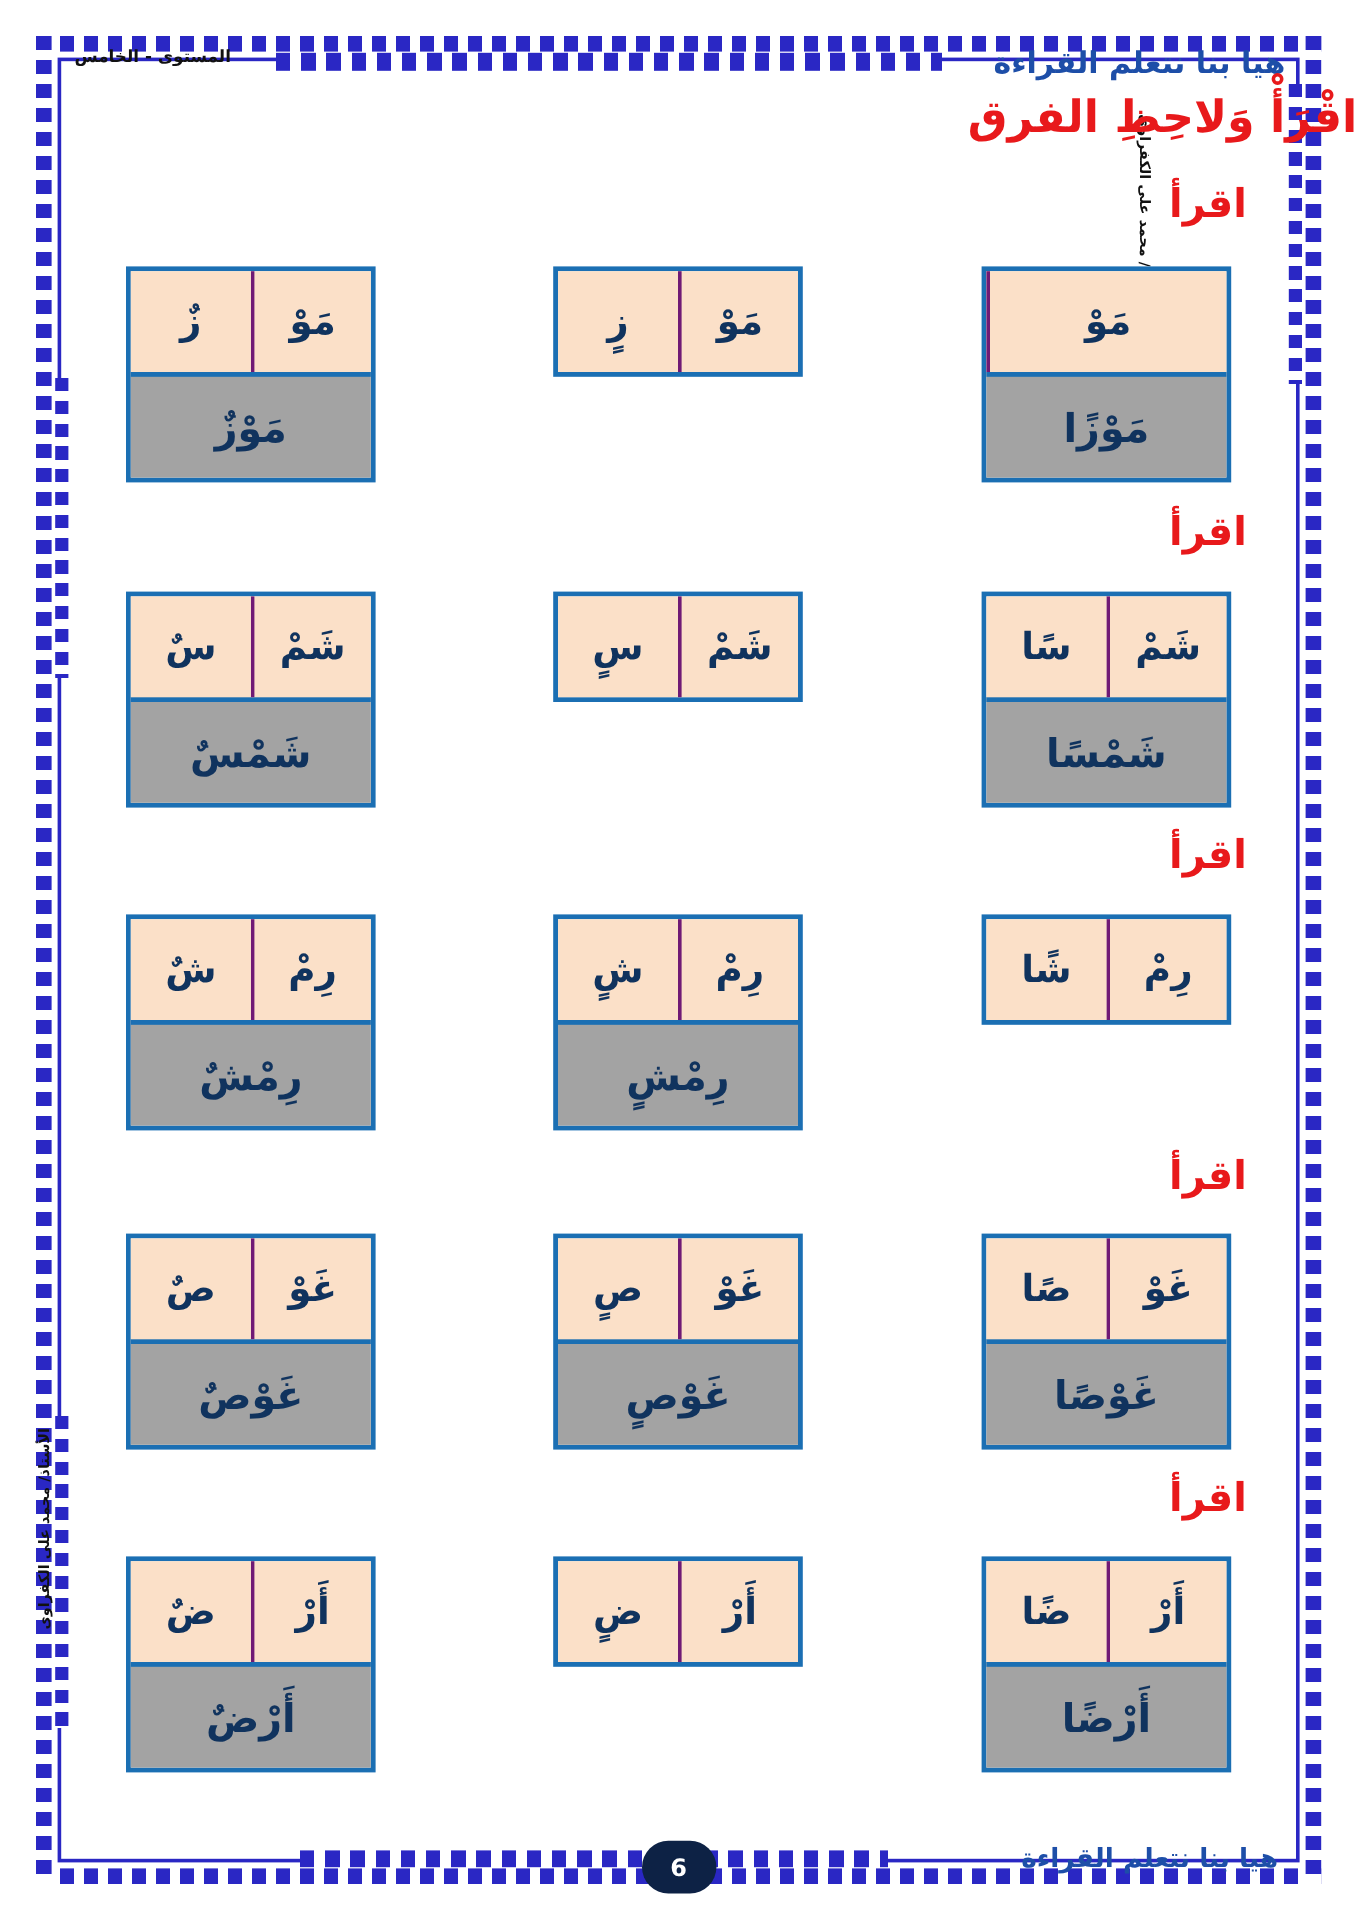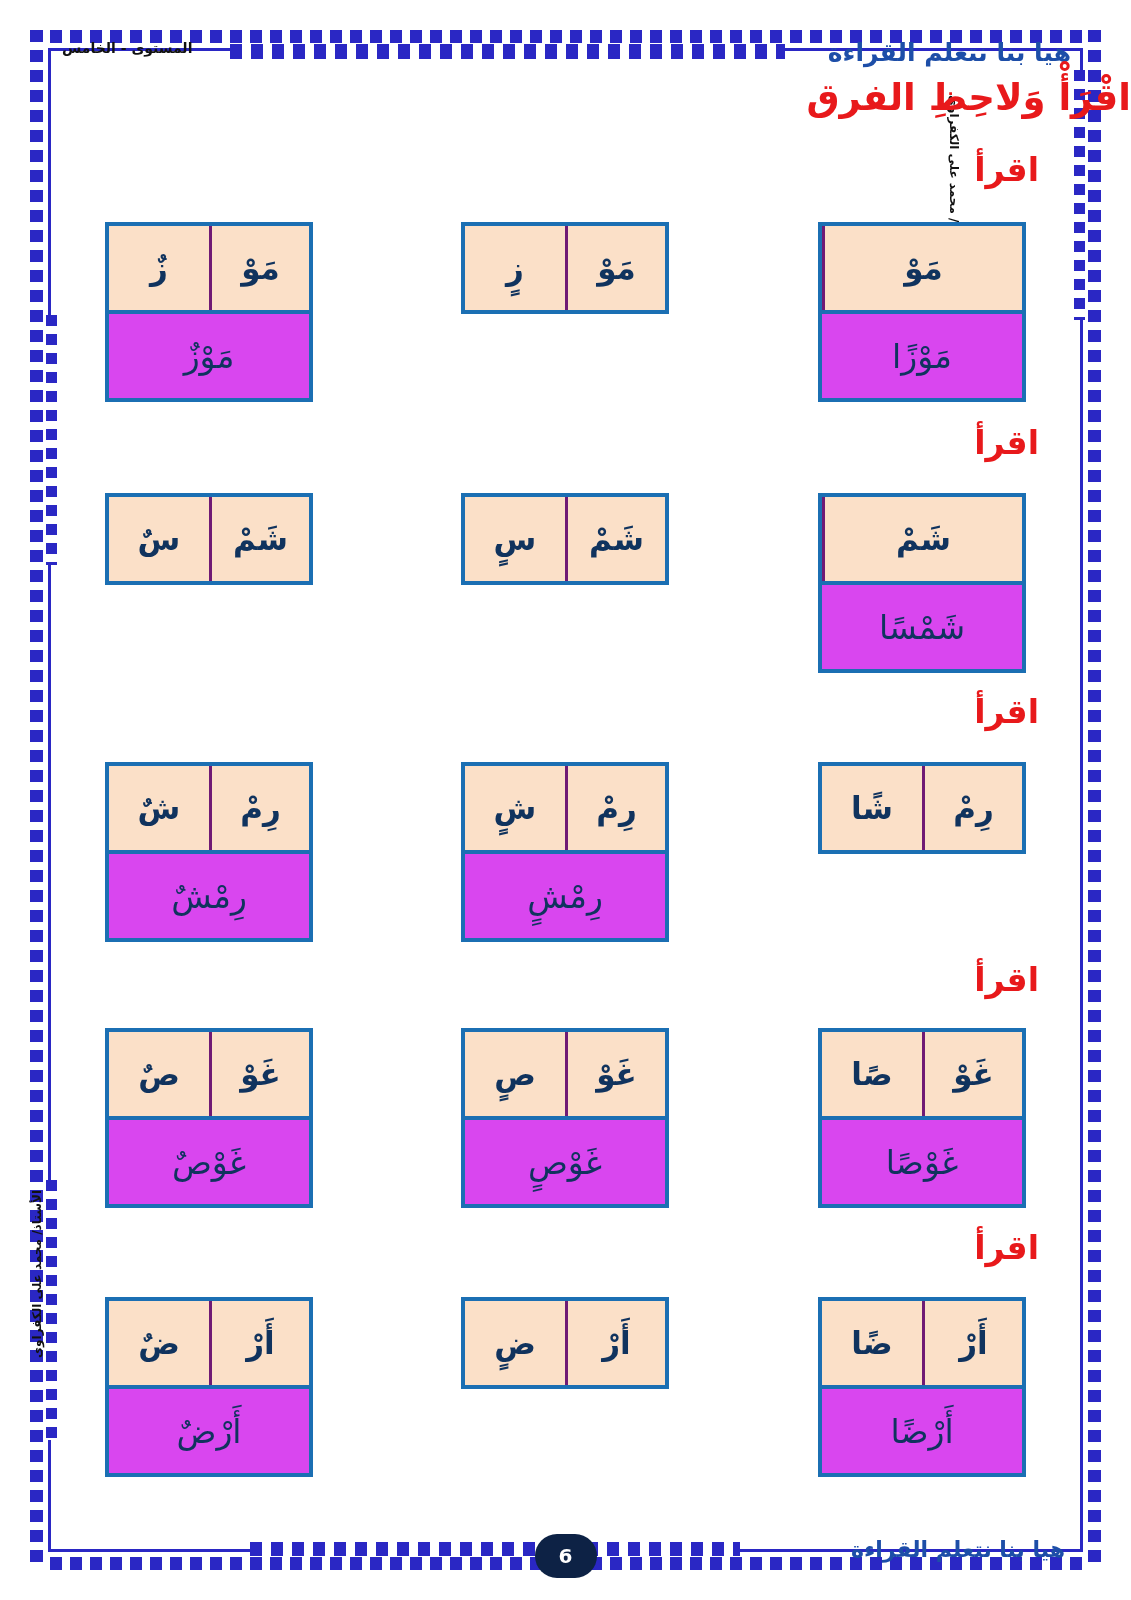--- a/index.html
+++ b/index.html
@@ -152,26 +152,26 @@
     font-weight: bold;
     color: #10335e;
     box-sizing: border-box;
   }
   .card .cell.first {
     border-left: 3px solid #701a75;
   }
   .card .bottom-row {
     height: 84px;
     border-top: 4px solid #1b6fb3;
-    background: #d946ef;
+    background: #a3a3a3;
     display: flex;
     align-items: center;
     justify-content: center;
     font-size: 33px;
-    font-weight: normal;
+    font-weight: bold;
     color: #10335e;
   }
 
   
   .footer-title {
     position: absolute;
     bottom: 38px;
     right: 66px;
     font-size: 22px;
     font-weight: bold;
@@ -248,34 +248,36 @@
       <div class="cell first">مَوْ</div>
       <div class="cell">زٌ</div>
     </div>
     <div class="bottom-row">مَوْزٌ</div>
   </div>
 
   <div class="read-label" style="top:423px;">اقرأ</div>
   <div class="card" style="top:493px; right:105px;">
     <div class="top-row">
       <div class="cell first">شَمْ</div>
+      <div class="cell">سًا</div>
     </div>
     <div class="bottom-row">شَمْسًا</div>
   </div>
   <div class="card" style="top:493px; right:462px;">
     <div class="top-row">
       <div class="cell first">شَمْ</div>
       <div class="cell">سٍ</div>
     </div>
   </div>
   <div class="card" style="top:493px; right:818px;">
     <div class="top-row">
       <div class="cell first">شَمْ</div>
       <div class="cell">سٌ</div>
     </div>
+    <div class="bottom-row">شَمْسٌ</div>
   </div>
 
   <div class="read-label" style="top:692px;">اقرأ</div>
   <div class="card" style="top:762px; right:105px;">
     <div class="top-row">
       <div class="cell first">رِمْ</div>
       <div class="cell">شًا</div>
     </div>
   </div>
   <div class="card" style="top:762px; right:462px;">

